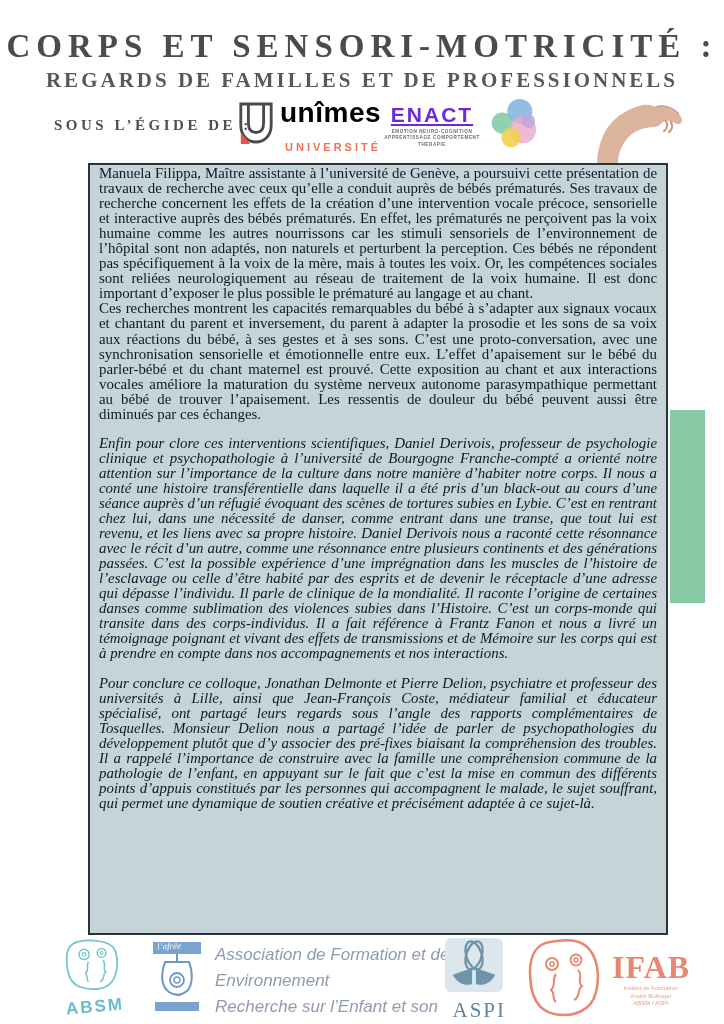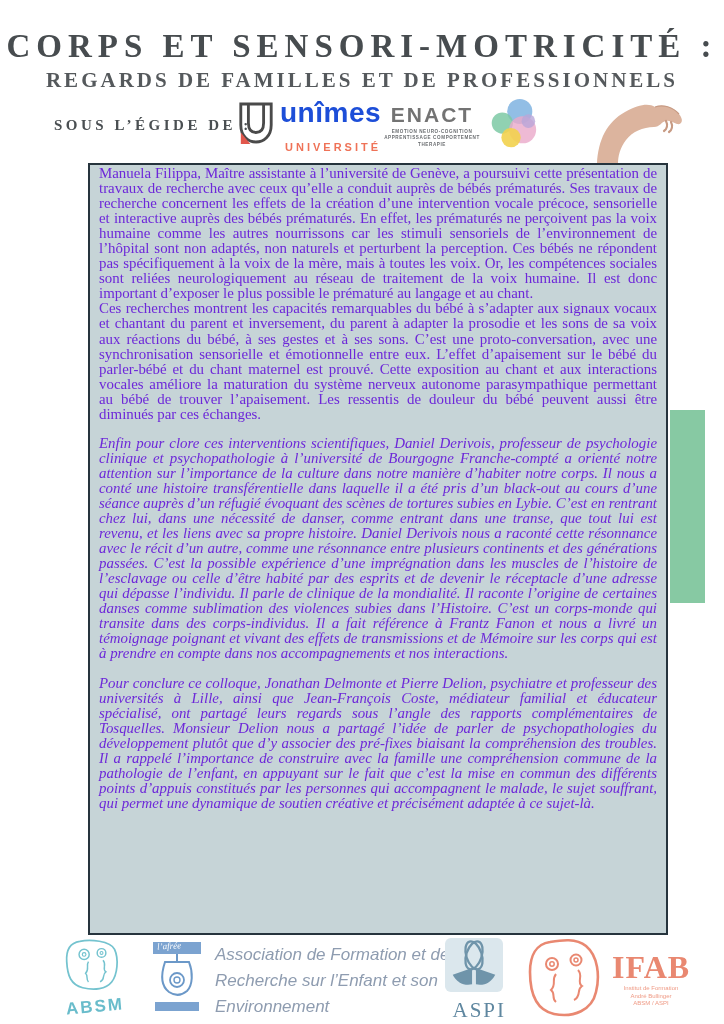--- a/index.html
+++ b/index.html
@@ -11,39 +11,39 @@
           font-size:33px;letter-spacing:6px;color:#474c4f;font-weight:600;white-space:nowrap;}
   .title2{position:absolute;top:68px;left:0;right:0;text-align:center;
           font-size:21px;letter-spacing:3px;color:#55595c;font-weight:600;white-space:nowrap;}
   .egide{position:absolute;top:117px;left:54px;font-size:15px;letter-spacing:3.5px;
          color:#4a4f52;font-weight:600;}
 
   
   .unimes{position:absolute;left:237px;top:99px;display:flex;align-items:flex-start;}
   .unimes-crest{width:38px;height:48px;}
   .unimes-txt{margin-left:5px;font-family:"Liberation Sans","DejaVu Sans",sans-serif;}
-  .unimes-name{font-size:28px;font-weight:bold;color:#1d4ed8;line-height:28px;letter-spacing:.5px;}
+  .unimes-name{font-size:28px;font-weight:bold;color:#000000;line-height:28px;letter-spacing:.5px;}
   .unimes-sub{font-size:11px;font-weight:bold;color:#ef7257;letter-spacing:3px;margin-top:14px;text-align:right;}
 
   
   .enact{position:absolute;left:384px;top:103px;width:96px;text-align:center;
          font-family:"Liberation Sans","DejaVu Sans",sans-serif;}
-  .enact-name{font-size:21px;font-weight:bold;color:#737373;letter-spacing:2px;}
+  .enact-name{font-size:21px;font-weight:bold;color:#6d28d9;letter-spacing:2px;text-decoration:underline;}
   .enact-sub{font-size:4.6px;font-weight:bold;color:#6a6d70;letter-spacing:.6px;line-height:6.4px;margin-top:2px;}
   .enact-blob{position:absolute;left:483px;top:96px;width:58px;height:58px;}
 
   
   .arm{position:absolute;left:583px;top:96px;width:112px;height:68px;}
 
   
   .textbox{position:absolute;left:88px;top:163px;width:580px;height:772px;
            background:#c6d4d7;border:2px solid #26343d;box-sizing:border-box;
            padding:1px 9px 0 9px;}
   .textbox p{margin:0;font-size:14.9px;line-height:15.05px;text-align:justify;
-             color:#6d28d9;}
+             color:#0f172a;}
   .textbox p.gap{margin-top:14px;font-style:italic;}
 
   
   .green-rect{position:absolute;left:670px;top:410px;width:35px;height:193px;background:#87c9a3;}
   .absm{position:absolute;left:50px;top:937px;width:90px;text-align:center;}
   .absm svg{width:82px;height:58px;}
   .absm-label{font-size:17px;font-weight:bold;color:#69bccb;letter-spacing:2px;
               transform:rotate(-5deg);font-family:"Liberation Sans",sans-serif;margin-top:-2px;}
 
   .afree{position:absolute;left:147px;top:938px;display:flex;}
@@ -139,22 +139,22 @@
         <line x1="30" y1="16" x2="30" y2="24" stroke="#6b98c8" stroke-width="2"></line>
         <path d="M18 24 C14 36 14 48 22 54 C28 58 34 58 40 53 C46 47 46 34 42 24 Z" fill="none" stroke="#6b98c8" stroke-width="2"></path>
         <circle cx="30" cy="42" r="7" fill="none" stroke="#6b98c8" stroke-width="1.8"></circle>
         <circle cx="30" cy="42" r="3" fill="none" stroke="#6b98c8" stroke-width="1.4"></circle>
         <rect x="8" y="64" width="44" height="9" fill="#7ba3d0"></rect>
       </svg>
       <div class="afree-script">l’afrée</div>
     </div>
     <div class="afree-text">
       <div>Association de Formation et de</div>
+      <div>Environnement</div>
       <div>Recherche sur l’Enfant et son</div>
-      <div>Environnement</div>
     </div>
   </div>
 
   <div class="aspi">
     <svg viewBox="0 0 64 60">
       <rect x="2" y="2" width="60" height="56" rx="6" fill="#dbe7ed"></rect>
       <ellipse cx="32" cy="20" rx="8" ry="15" fill="none" stroke="#6f94aa" stroke-width="2.4" transform="rotate(-18 32 20)"></ellipse>
       <ellipse cx="32" cy="20" rx="8" ry="15" fill="none" stroke="#6f94aa" stroke-width="2.4" transform="rotate(18 32 20)"></ellipse>
       <path d="M10 40 L30 33 L30 50 C22 52 14 48 10 40 Z" fill="#6f94aa"></path>
       <path d="M54 40 L34 33 L34 50 C42 52 50 48 54 40 Z" fill="#6f94aa"></path>

